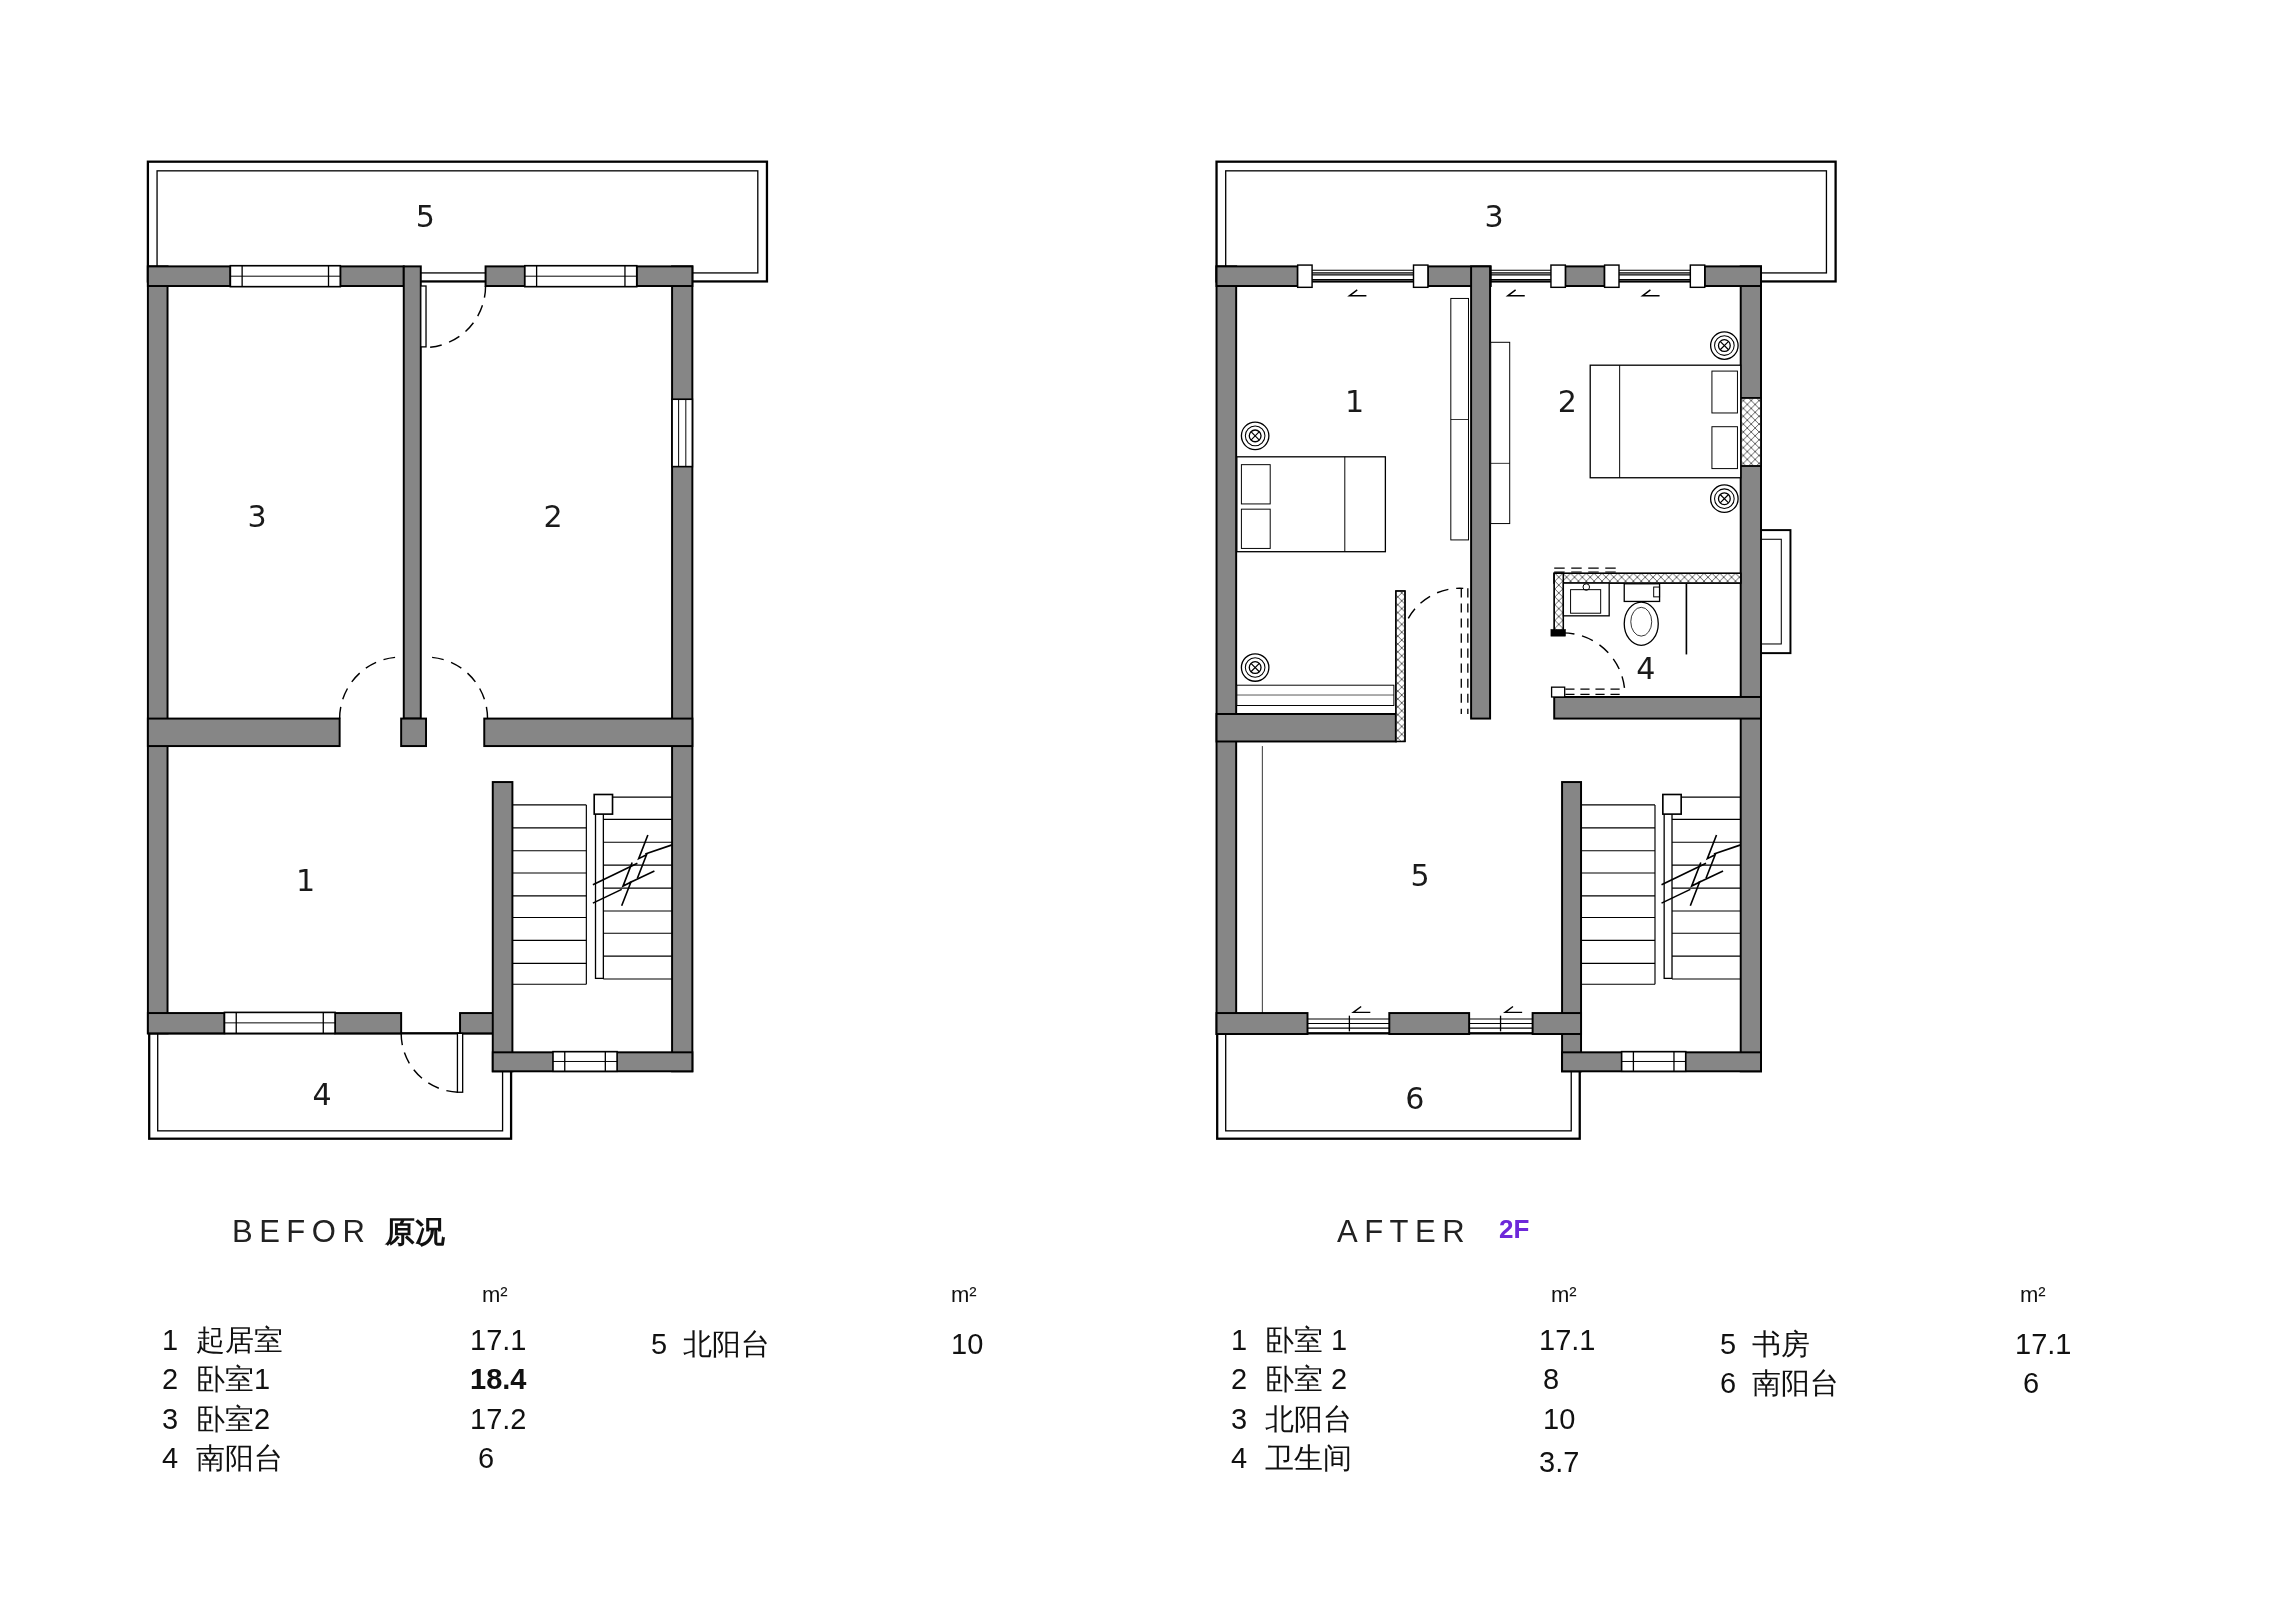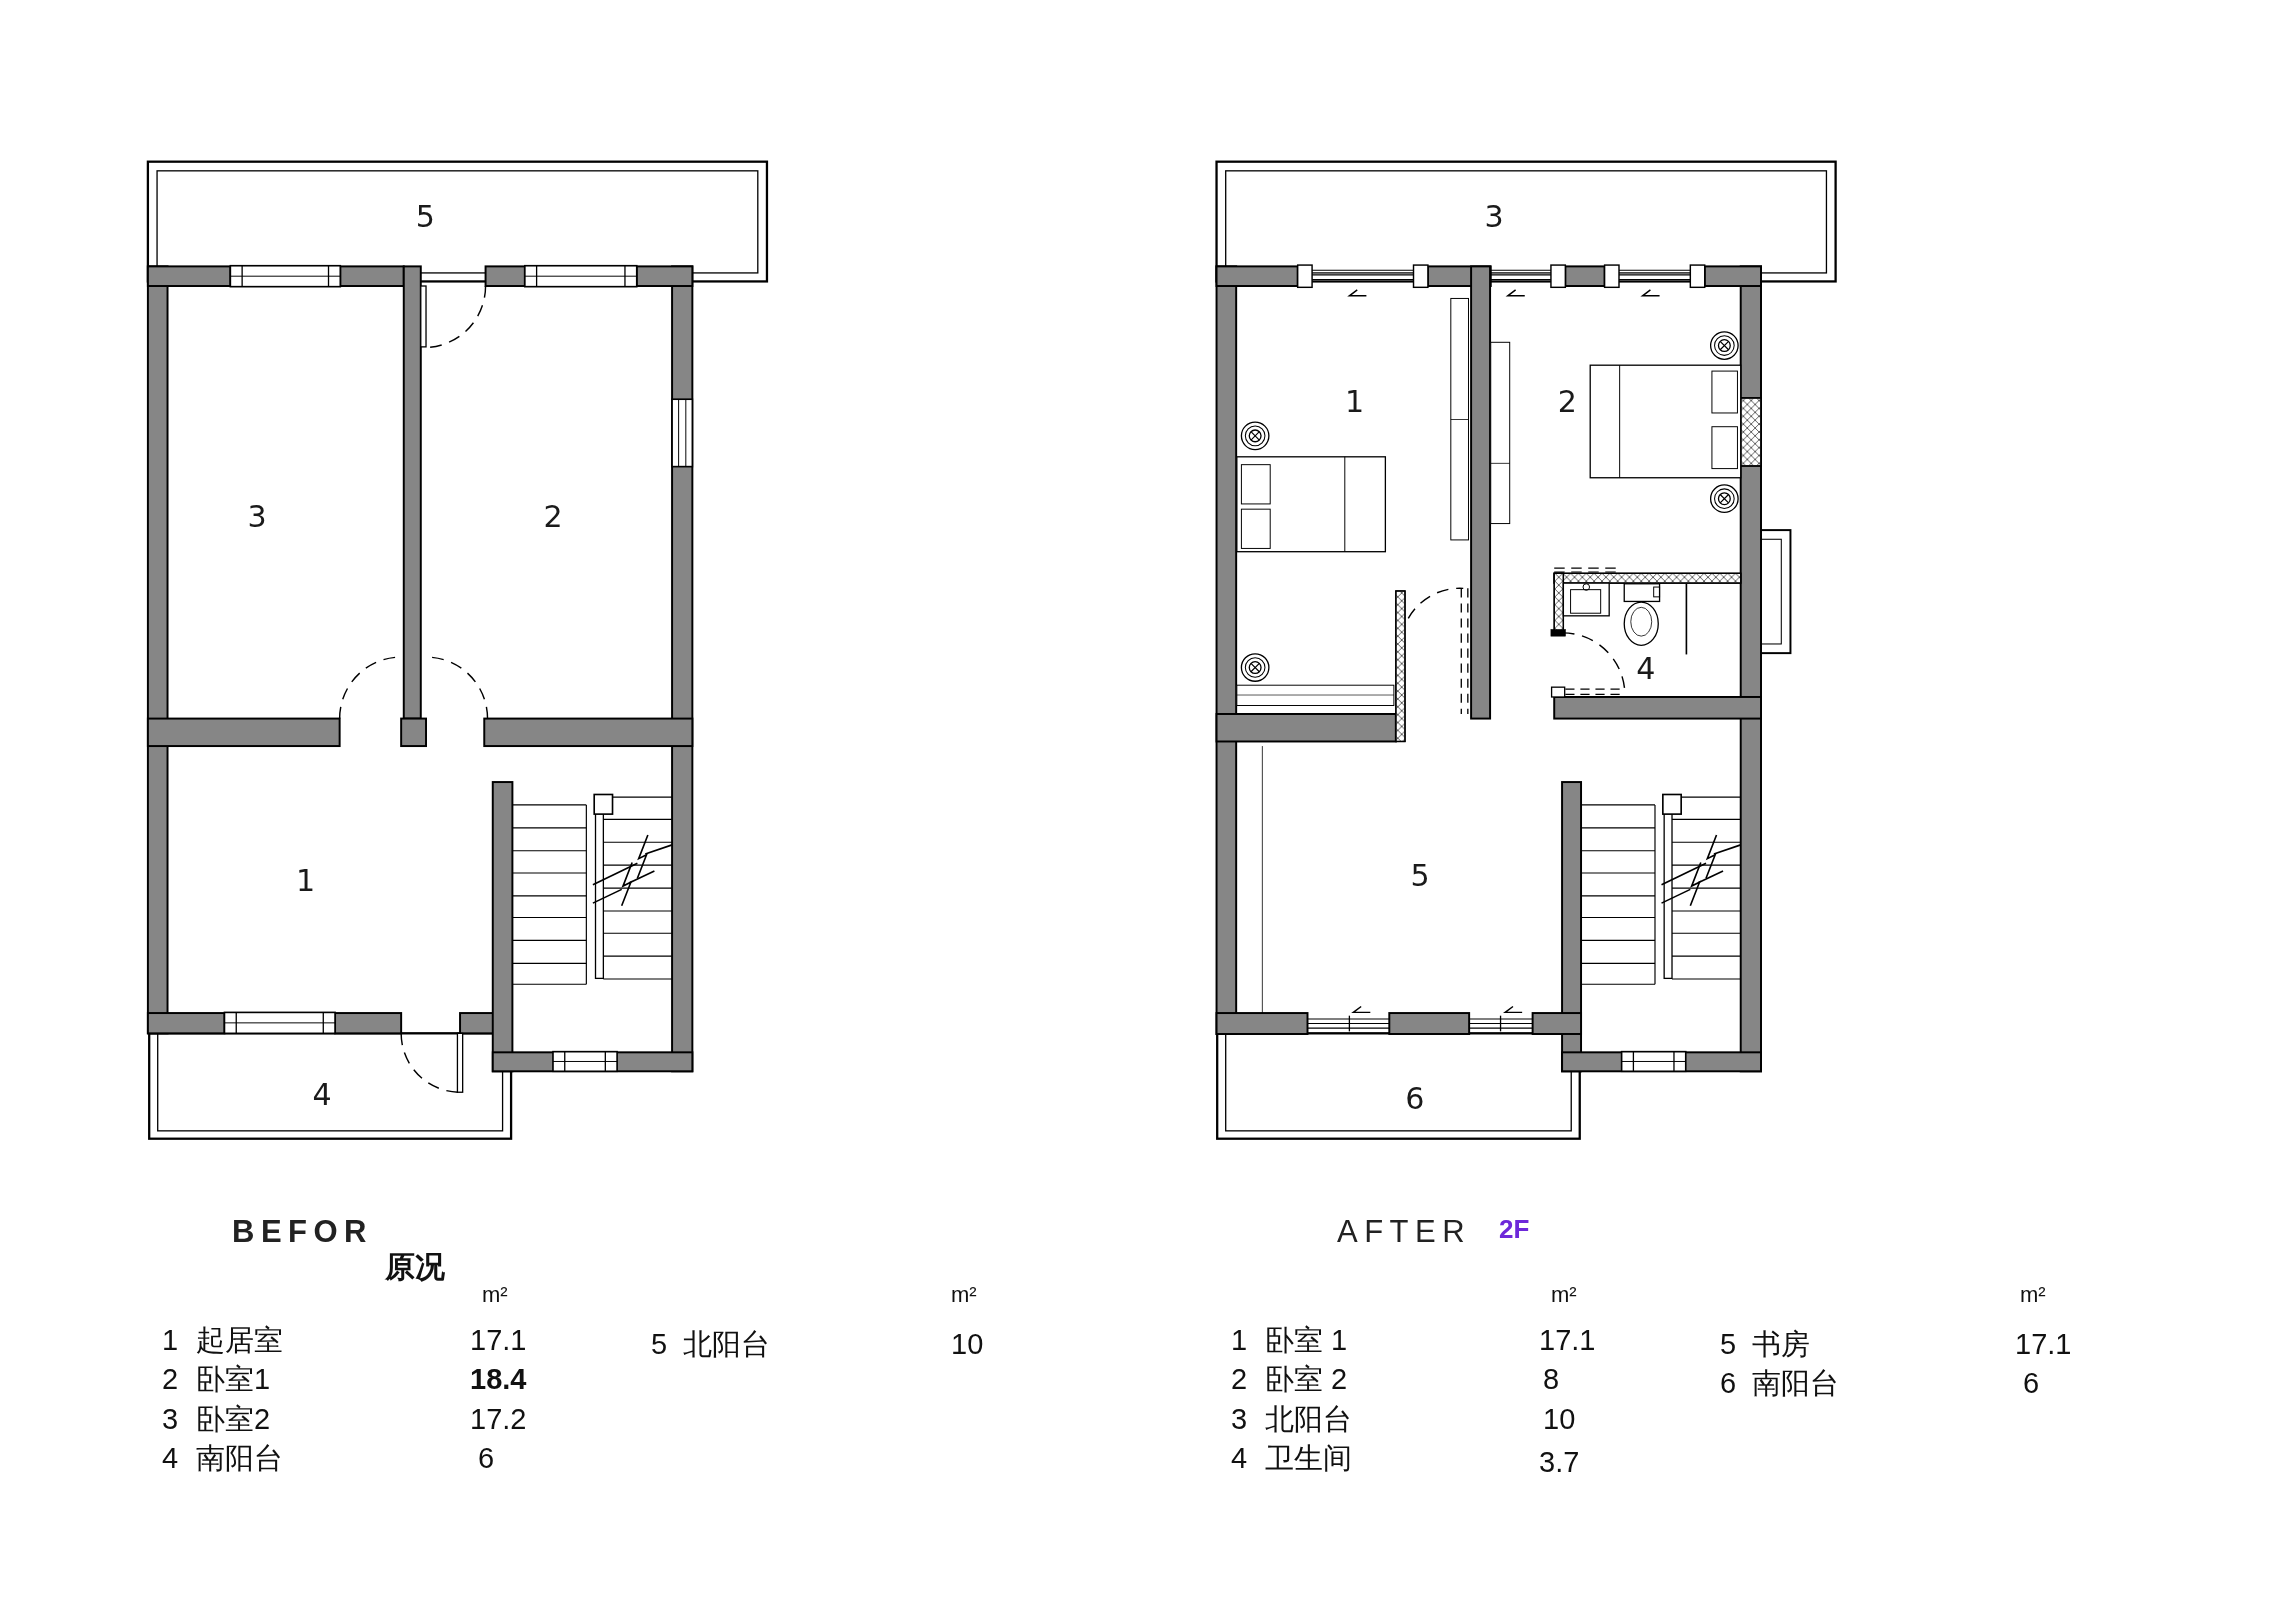--- a/index.html
+++ b/index.html
@@ -343,22 +343,22 @@
       <text class="rlbl" x="2283" y="347">3</text>
       <text class="rlbl" x="2070" y="629">1</text>
       <text class="rlbl" x="2395" y="629">2</text>
       <text class="rlbl" x="2515" y="1038">4</text>
       <text class="rlbl" x="2170" y="1354">5</text>
       <text class="rlbl" x="2162" y="1694">6</text>
     </g>
   </g>
 </svg>
 
-  <div class="t title-en" style="left:232px;top:1216px;font-weight:bold;">BEFOR</div>
-  <div class="t title-cn" style="left:385px;top:1252px;text-align:right;">原况</div>
+  <div class="t title-en" style="left:232px;top:1216px;">BEFOR</div>
+  <div class="t title-cn" style="left:385px;top:1217px;text-align:right;">原况</div>
   <div class="t title-en" style="left:1337px;top:1216px;">AFTER</div>
   <div class="t title-fl" style="left:1499px;top:1216px;">2F</div>
 
   <div>
     <div class="t lg-unit" style="left:482px;top:1284px;">m²</div>
     <div class="t lg" style="left:162px;top:1326px;">1</div>
     <div class="t lg" style="left:196px;top:1326px;text-align:right;">起居室</div>
     <div class="t lg" style="left:470px;top:1326px;">17.1</div>
     <div class="t lg" style="left:162px;top:1365px;">2</div>
     <div class="t lg" style="left:196px;top:1365px;">卧室1</div>

